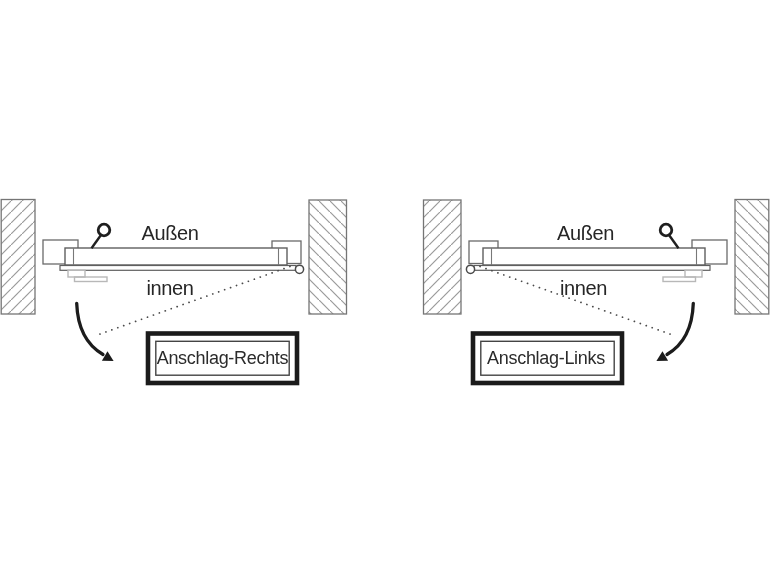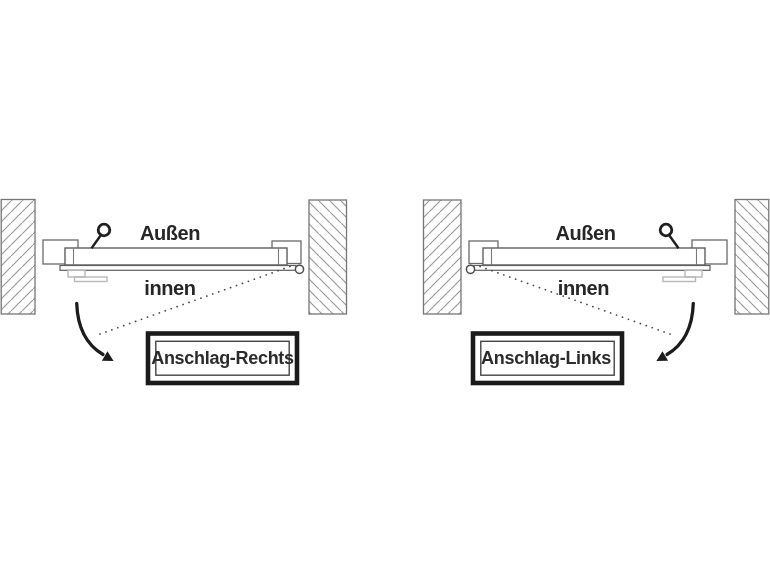--- a/index.html
+++ b/index.html
@@ -10,21 +10,20 @@
     background: #ffffff;
     overflow: hidden;
     font-family: "Liberation Sans", sans-serif;
   }
   .diagram {
     position: absolute;
     top: 190px;
     width: 385px;
     height: 200px;
     margin: 0;
-    font-weight: bold;
   }
   .diagram.left  { left: 0; }
   .diagram.right { left: 385px; }
   svg { display: block; }
   .scene-label {
     font-family: "Liberation Sans", sans-serif;
     font-size: 20px;
     letter-spacing: -0.4px;
     fill: #262626;
   }

